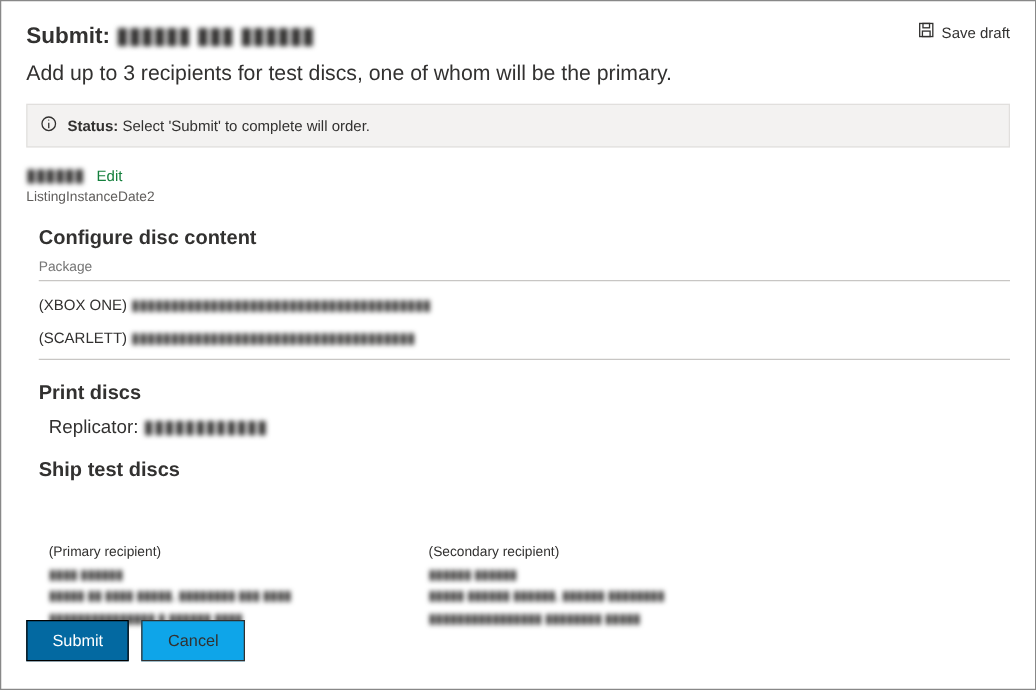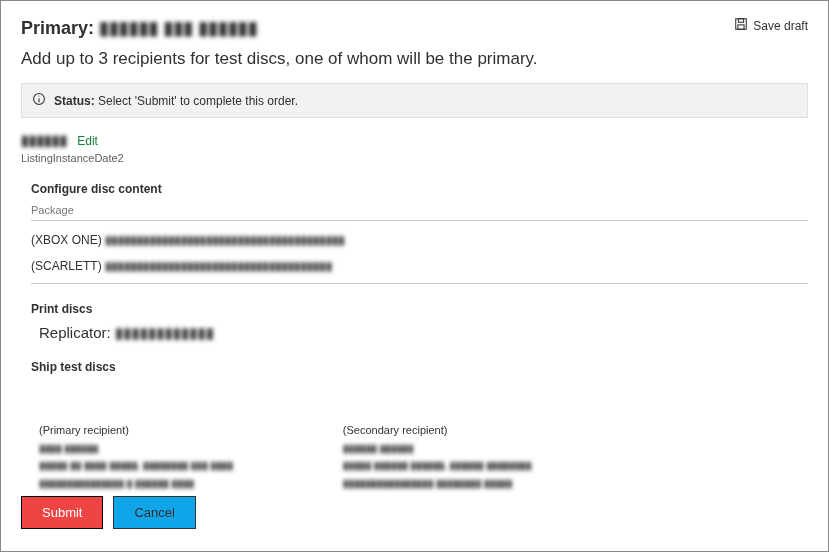--- a/index.html
+++ b/index.html
@@ -82,21 +82,21 @@
     .listing-date {
       margin-top: 4px;
       font-size: 11px;
       color: #605e5c;
     }
     .section {
       margin-top: 18px;
       padding-left: 10px;
     }
     .section-title {
-      font-size: 12px;
+      font-size: 16px;
       font-weight: 600;
       margin-bottom: 8px;
     }
     .pkg-header {
       font-size: 11px;
       color: #767676;
       padding-bottom: 4px;
       border-bottom: 1px solid #c8c6c4;
       margin-bottom: 6px;
     }
@@ -146,35 +146,35 @@
       gap: 10px;
     }
     .btn {
       font-size: 13px;
       padding: 8px 20px;
       border: 1px solid #323130;
       cursor: pointer;
       font-family: inherit;
     }
     .btn-primary {
-      background: #ef4444;
+      background: #0369a1;
       color: #fff;
       border-color: #000;
     }
     .btn-secondary {
       background: #0ea5e9;
       color: #323130;
     }
   </style>
 </head>
 <body>
 
 <div class="header-row">
   <h1 class="page-title">
-    <span>Primary:</span>
+    <span>Submit:</span>
     <span style="filter:blur(2px)">▮▮▮▮▮▮ ▮▮▮ ▮▮▮▮▮▮</span>
   </h1>
   <div class="save-draft">
     <span>
       <svg viewBox="0 0 16 16" fill="none" stroke="#323130" stroke-width="1.2">
         <rect x="2" y="2" width="12" height="12"></rect>
         <rect x="5" y="2" width="6" height="4"></rect>
         <rect x="4.5" y="9" width="7" height="5"></rect>
       </svg>
     </span>
@@ -187,21 +187,21 @@
 <div class="status-bar">
   <span>
     <svg viewBox="0 0 16 16" fill="none" stroke="#323130" stroke-width="1.2">
       <circle cx="8" cy="8" r="6.2"></circle>
       <line x1="8" y1="7" x2="8" y2="12"></line>
       <circle cx="8" cy="4.6" r="0.6" fill="#323130" stroke="none"></circle>
     </svg>
   </span>
   <span>
     <span class="status-label">Status:</span>
-    <span>Select 'Submit' to complete this order.</span>
+    <span>Select 'Submit' to complete will order.</span>
   </span>
 </div>
 
 <div class="listing-row">
   <span class="listing-name">▮▮▮▮▮▮</span>
   <span class="edit-link">Edit</span>
 </div>
 <div class="listing-date">ListingInstanceDate2</div>
 
 <div class="section">

